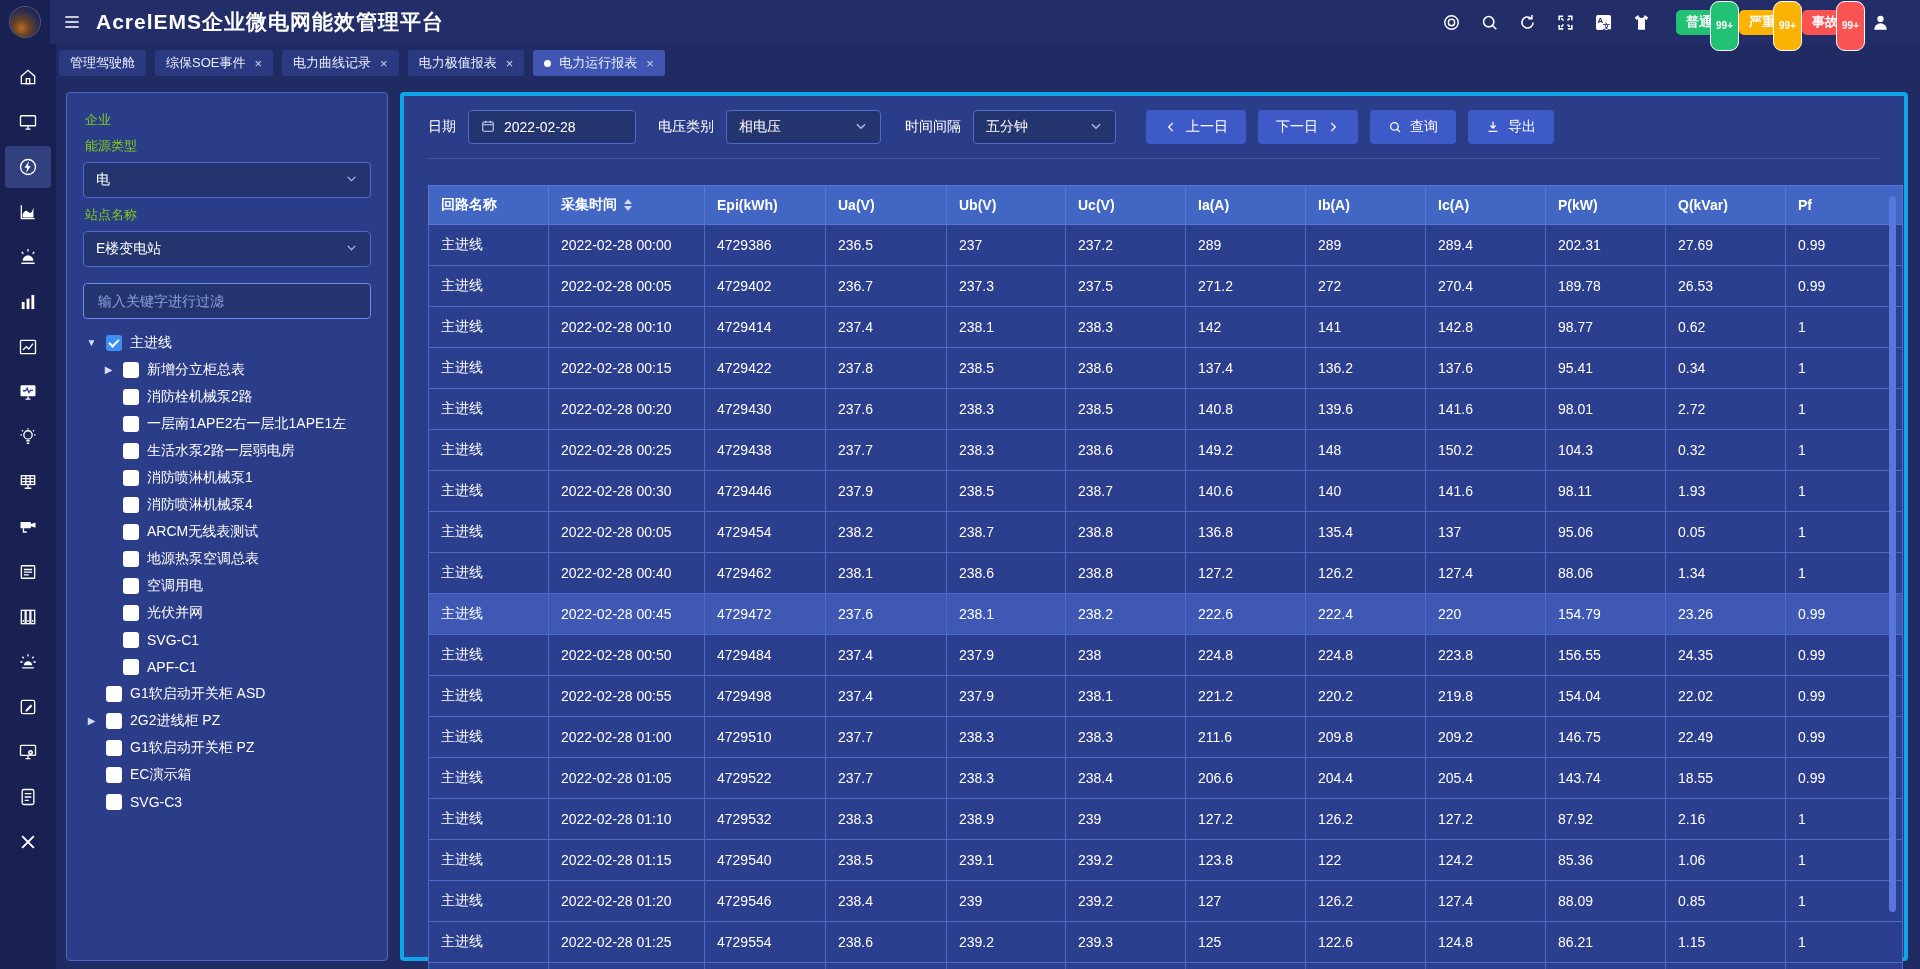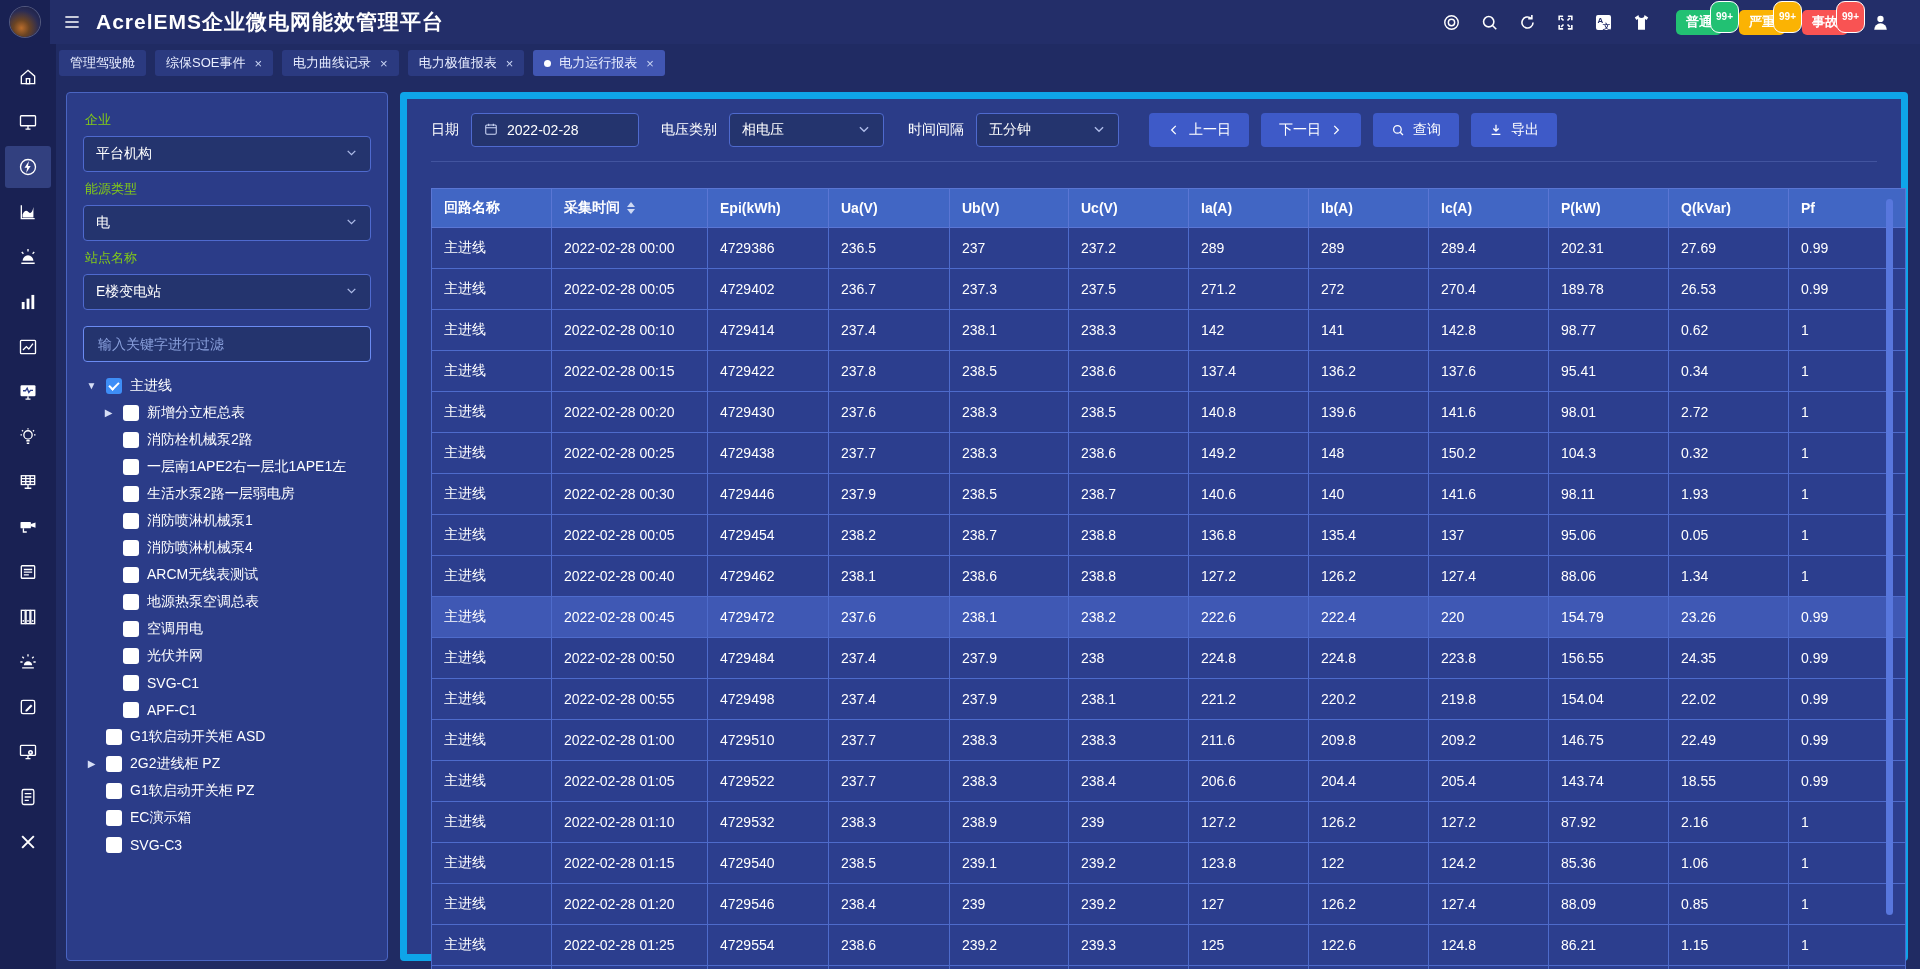--- a/index.html
+++ b/index.html
@@ -15,21 +15,21 @@
     background:radial-gradient(circle at 38% 70%,#b96c2b 0%,#6b4423 28%,#2a2c55 62%,#161b3e 100%);
     box-shadow:0 0 0 1px rgba(255,255,255,.25)}
   .hamburger{margin-left:12px;display:flex;align-items:center}
   .app-title{margin-left:14px;font-size:21px;font-weight:600;letter-spacing:1px;white-space:nowrap}
   .topbar-right{margin-left:auto;display:flex;align-items:center;gap:19px;padding-right:30px}
   .tb-icon{display:flex;align-items:center;cursor:pointer}
   .tb-icon svg{width:19px;height:19px;display:block}
   .badges{display:flex;align-items:center;gap:17px;margin-left:6px;margin-right:4px}
   .badge{position:relative;height:25px;border-radius:5px;padding:0 10px;display:flex;align-items:center;
     font-size:13px;font-weight:600;color:#fff;cursor:pointer}
-  .badge .pill{position:absolute;top:-9px;right:-17px;font-size:10px;line-height:14px;padding:8px 5px;
+  .badge .pill{position:absolute;top:-9px;right:-17px;font-size:10px;line-height:14px;padding:17px 5px;
     border-radius:9px;border:1px solid #fff;font-weight:700}
   
   .body-row{display:flex;height:925px}
   .rail{width:56px;background:#192153;display:flex;flex-direction:column;align-items:center;padding-top:12px;gap:3px;flex:none}
   .rail-item{width:46px;height:42px;display:flex;align-items:center;justify-content:center;border-radius:3px;cursor:pointer}
   .rail-item.active{background:#32407f}
   .rail-item svg{width:20px;height:20px;display:block}
   .content{flex:1;display:flex;flex-direction:column;min-width:0}
   
   .tabbar{height:30px;display:flex;align-items:center;gap:9px;padding-left:3px;margin-top:4px}
@@ -52,21 +52,21 @@
   ::placeholder{color:#8aa0dd;opacity:1}
   .tree{font-size:14px;margin-top:4px}
   .tree-row{display:flex;align-items:center;height:27px;gap:8px;cursor:pointer;white-space:nowrap}
   .tr-arrow{width:13px;flex:none;font-size:10px;color:#d6def5;text-align:center}
   .tr-cb{width:16px;height:16px;border-radius:3px;background:#fff;flex:none;position:relative}
   .tr-cb.checked{background:#3e8ef7}
   .tr-cb.checked::after{content:"";position:absolute;left:5px;top:2px;width:4px;height:8px;
     border:solid #fff;border-width:0 2px 2px 0;transform:rotate(45deg)}
   .tr-label{overflow:hidden;text-overflow:ellipsis}
   
-  .main-panel{flex:1;background:#2b3c88;border:7px solid #0ea5e9;border-radius:4px;
+  .main-panel{flex:1;background:#2b3c88;border:4px solid #0ea5e9;border-radius:4px;
     padding:8px 24px 0;position:relative;min-width:0}
   .toolbar{display:flex;align-items:center;padding:6px 0 14px;border-bottom:1px solid #42549f}
   .tl-label{font-size:14px;white-space:nowrap}
   .tl-box{height:34px;background:#24346e;border:1px solid #4f6ace;border-radius:4px;display:flex;
     align-items:center;gap:9px;padding:0 12px;font-size:14px;box-sizing:border-box;cursor:pointer}
   .tl-box svg{width:14px;height:14px;flex:none}
   .tl-box .chev{margin-left:auto}
   .btn{height:34px;background:#3e5ac8;border:none;border-radius:4px;display:flex;align-items:center;gap:8px;
     padding:0 18px;font-size:14px;color:#fff;cursor:pointer;font-family:inherit;white-space:nowrap}
   .btn svg{width:14px;height:14px}
@@ -334,26 +334,20 @@
           <span class="dot"></span>
           <span>电力运行报表</span>
           <span class="x">×</span>
         </div>
       </div>
 
     <div class="panels">
 
       <aside class="filter-panel">
         <div class="fp-label">企业</div>
-        <div class="fp-select">
-          <span>平台机构</span>
-          <span><svg viewBox="0 0 24 24" stroke="#aebbe8" stroke-width="2.4" fill="none">
-                <path d="M5 9l7 7 7-7"></path>
-              </svg></span>
-        </div>
         <div class="fp-label">能源类型</div>
         <div class="fp-select">
           <span>电</span>
           <span><svg viewBox="0 0 24 24" stroke="#aebbe8" stroke-width="2.4" fill="none">
                 <path d="M5 9l7 7 7-7"></path>
               </svg></span>
         </div>
         <div class="fp-label">站点名称</div>
         <div class="fp-select">
           <span>E楼变电站</span>

